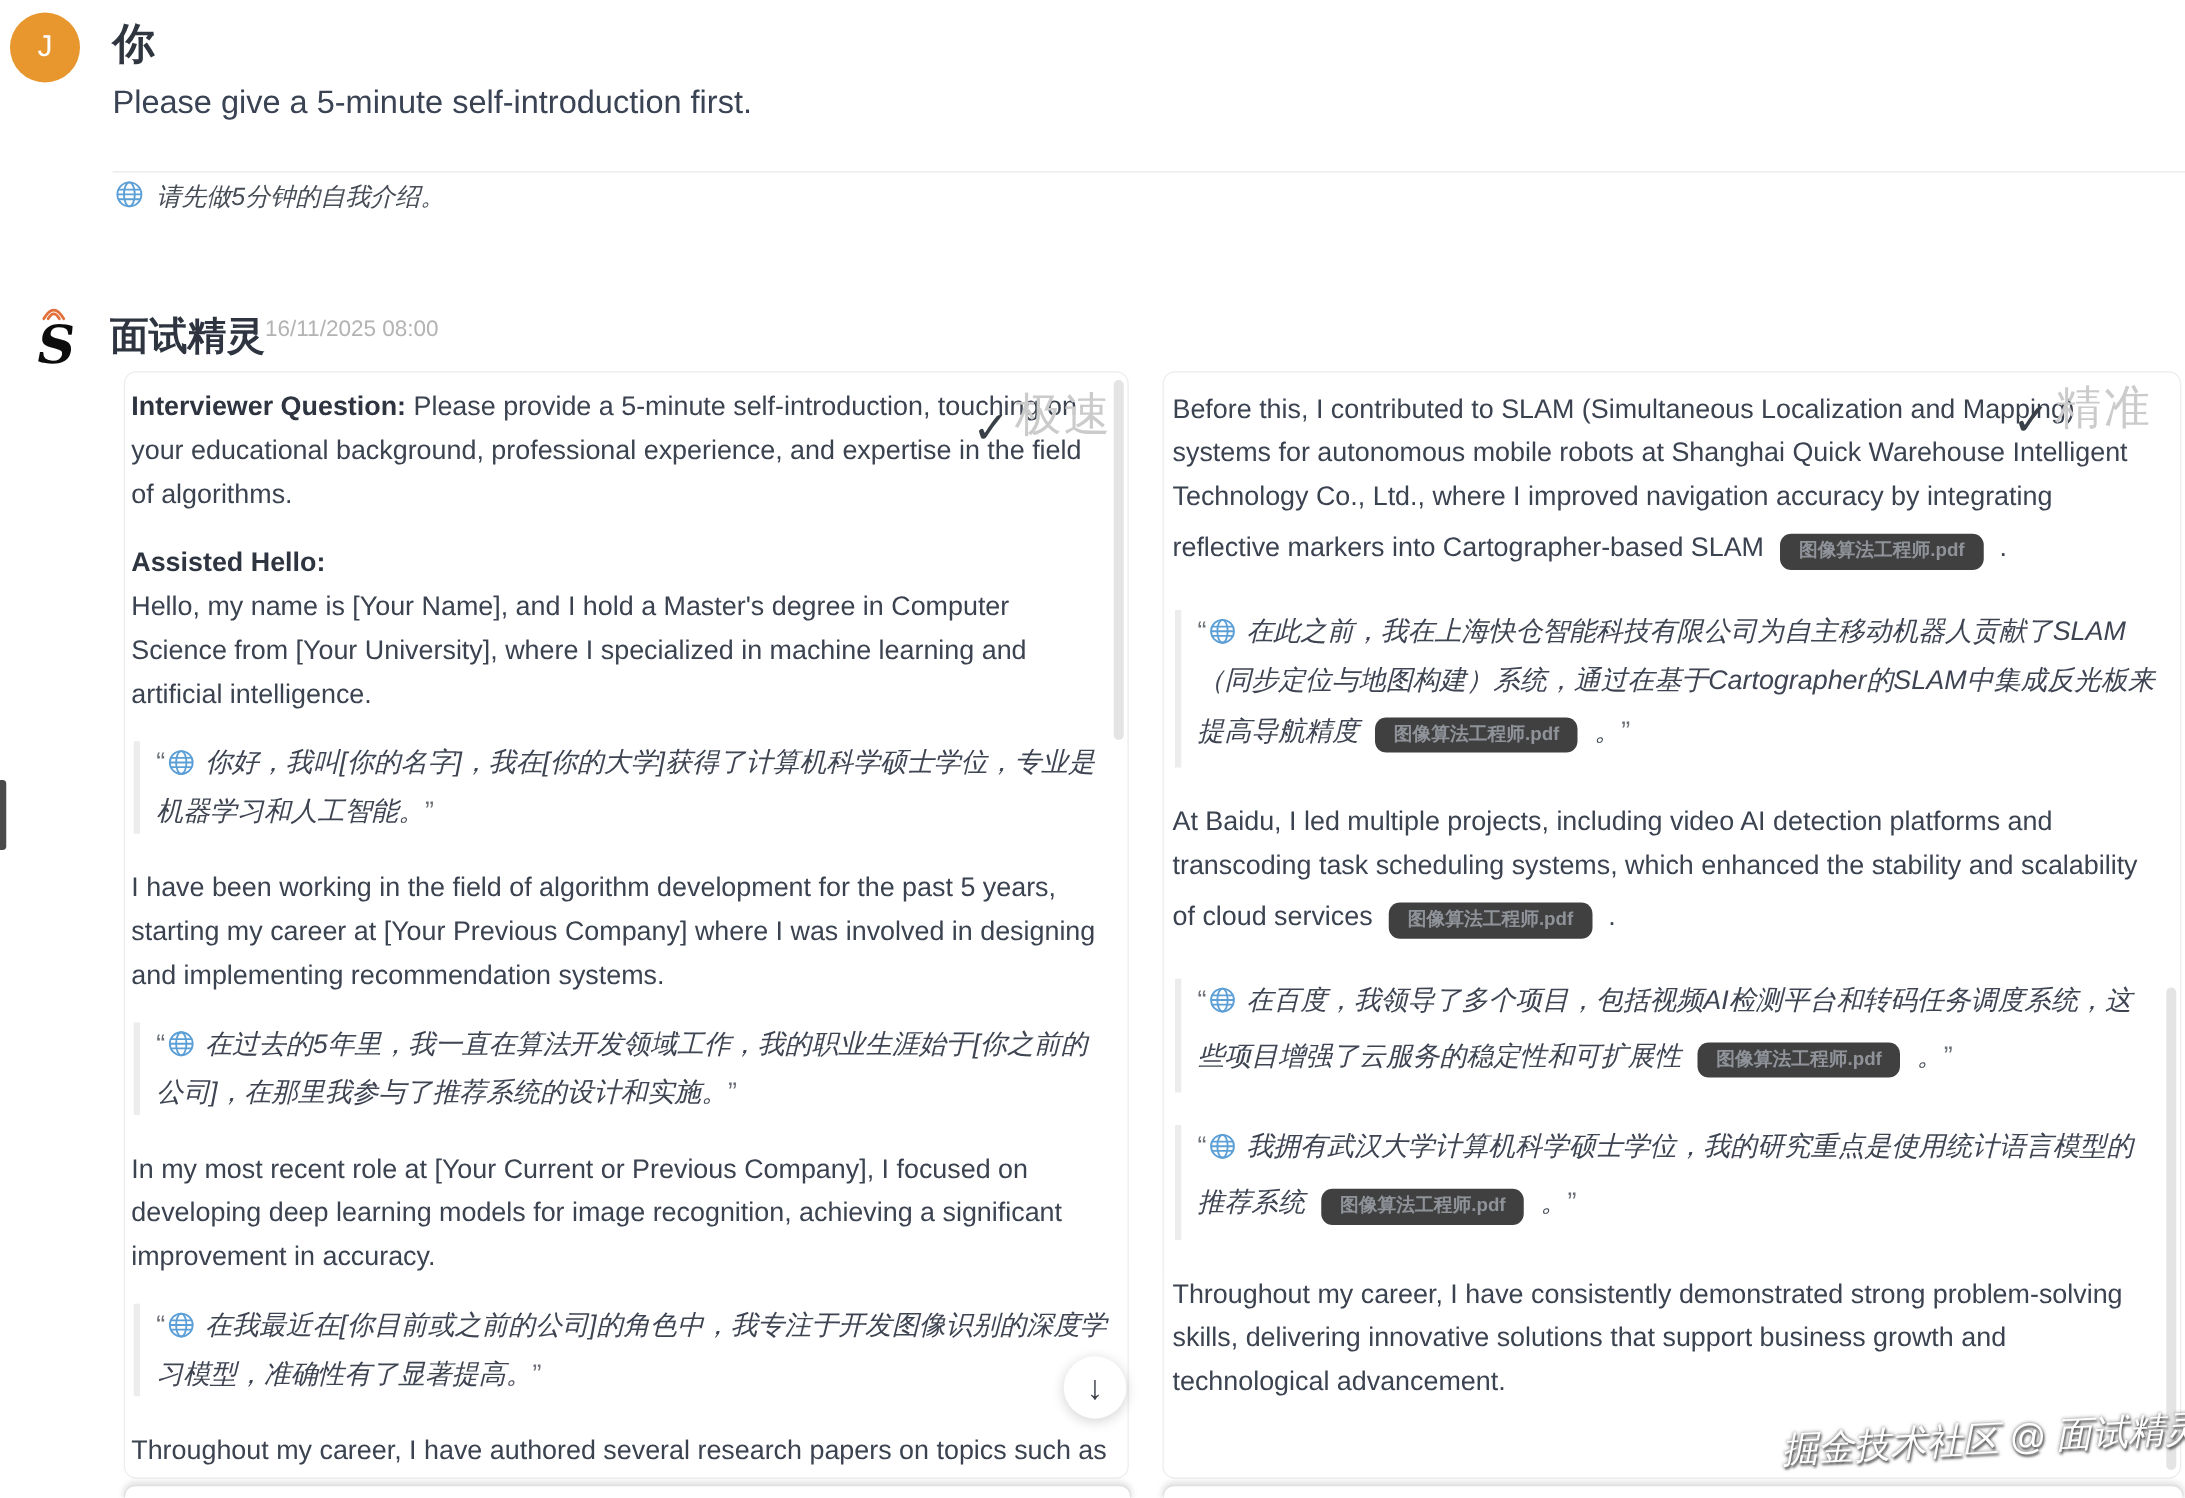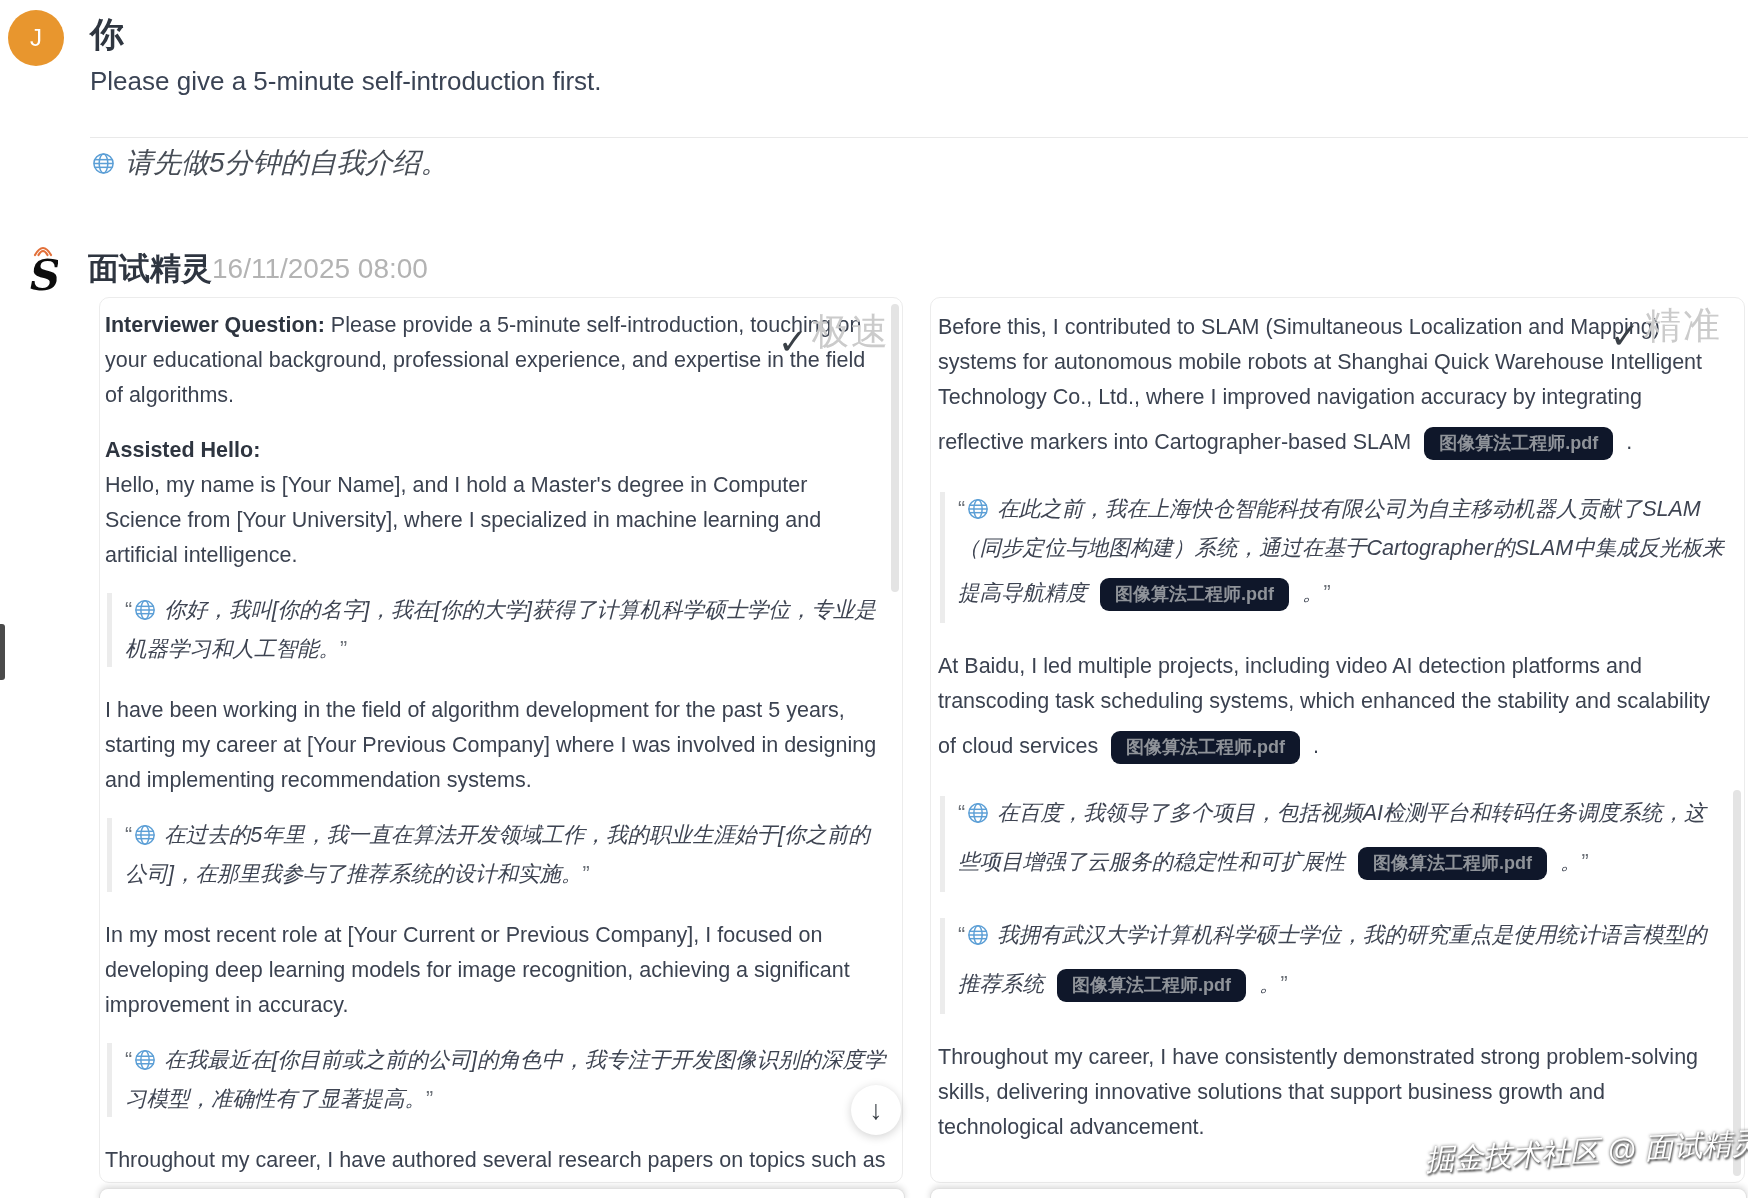--- a/index.html
+++ b/index.html
@@ -5,38 +5,38 @@
   html,body{margin:0;padding:0;background:#fff;width:1748px;height:1198px;overflow:hidden;
             font-family:"Liberation Sans","DejaVu Sans",sans-serif;color:#3b4250;position:relative;}
   .abs{position:absolute;}
 
   
   .avatar{left:8px;top:10px;width:56px;height:56px;border-radius:50%;background:#e8962e;
           color:#fff;font-size:24px;display:flex;align-items:center;justify-content:center;}
   .user-name{left:90px;top:12px;font-size:34px;font-weight:bold;color:#2f3640;}
   .question{left:90px;top:66px;font-size:26px;color:#3a4354;}
   .divider{left:90px;top:137px;width:1658px;height:1px;background:#e9e9e9;}
-  .q-zh-row{left:90px;top:144px;display:flex;align-items:flex-end;gap:8px;font-size:28px;
+  .q-zh-row{left:90px;top:144px;display:flex;align-items:flex-start;gap:8px;font-size:20px;
             font-style:italic;color:#474d56;}
   .brand-logo{left:28px;top:240px;width:30px;height:60px;}
   .asst-name{left:88px;top:248px;font-size:31px;font-weight:bold;color:#2e3540;}
-  .timestamp{left:212px;top:253px;font-size:28px;color:#b3b3b3;}
+  .timestamp{left:212px;top:253px;font-size:18px;color:#b3b3b3;}
 
   
   .panel{position:absolute;top:297px;height:886px;background:#fff;border:1px solid #ececec;
          border-radius:10px;overflow:hidden;box-sizing:border-box;
          font-size:21.5px;line-height:35px;color:#3b4250;}
   .panel-left{left:99px;width:804px;padding:10px 16px 10px 5px;}
   .panel-right{left:930px;width:815px;padding:12px 18px 10px 7px;}
   .para{margin:0 0 20px 0;}
   .para b{color:#2e3540;margin-top:40px;}
   .quote{margin:4px 0 26px 2px;border-left:5px solid #ececec;padding-left:13px;font-style:italic;color:#3e4452;}
   .qmark{font-style:normal;color:#6b7077;}
-  .chip{font-style:normal;display:inline-block;background:#0f172a;color:#8f9399;font-weight:bold;
-        border-radius:9px;padding:3px 15px;margin:12px 7px;line-height:1.5;font-size:18px;}
+  .chip{font-style:normal;display:inline-block;background:#404040;color:#8f9399;font-weight:bold;
+        border-radius:9px;padding:3px 15px;margin:12px 7px;line-height:1.5;font-size:15px;}
   .globe{display:inline-block;vertical-align:-4px;margin:0 2px;}
 
   
   .badge{position:absolute;display:flex;align-items:flex-start;z-index:5;pointer-events:none;}
   .badge .check{color:#3a4047;font-size:36px;line-height:1;transform:translateY(14px);margin-right:4px;}
   .badge .label{color:#cbcbcb;font-size:37px;font-weight:400;letter-spacing:2px;line-height:1.2;}
   .badge-left{top:12px;right:12px;}
   .badge-right{top:6px;right:22px;}
 
   

